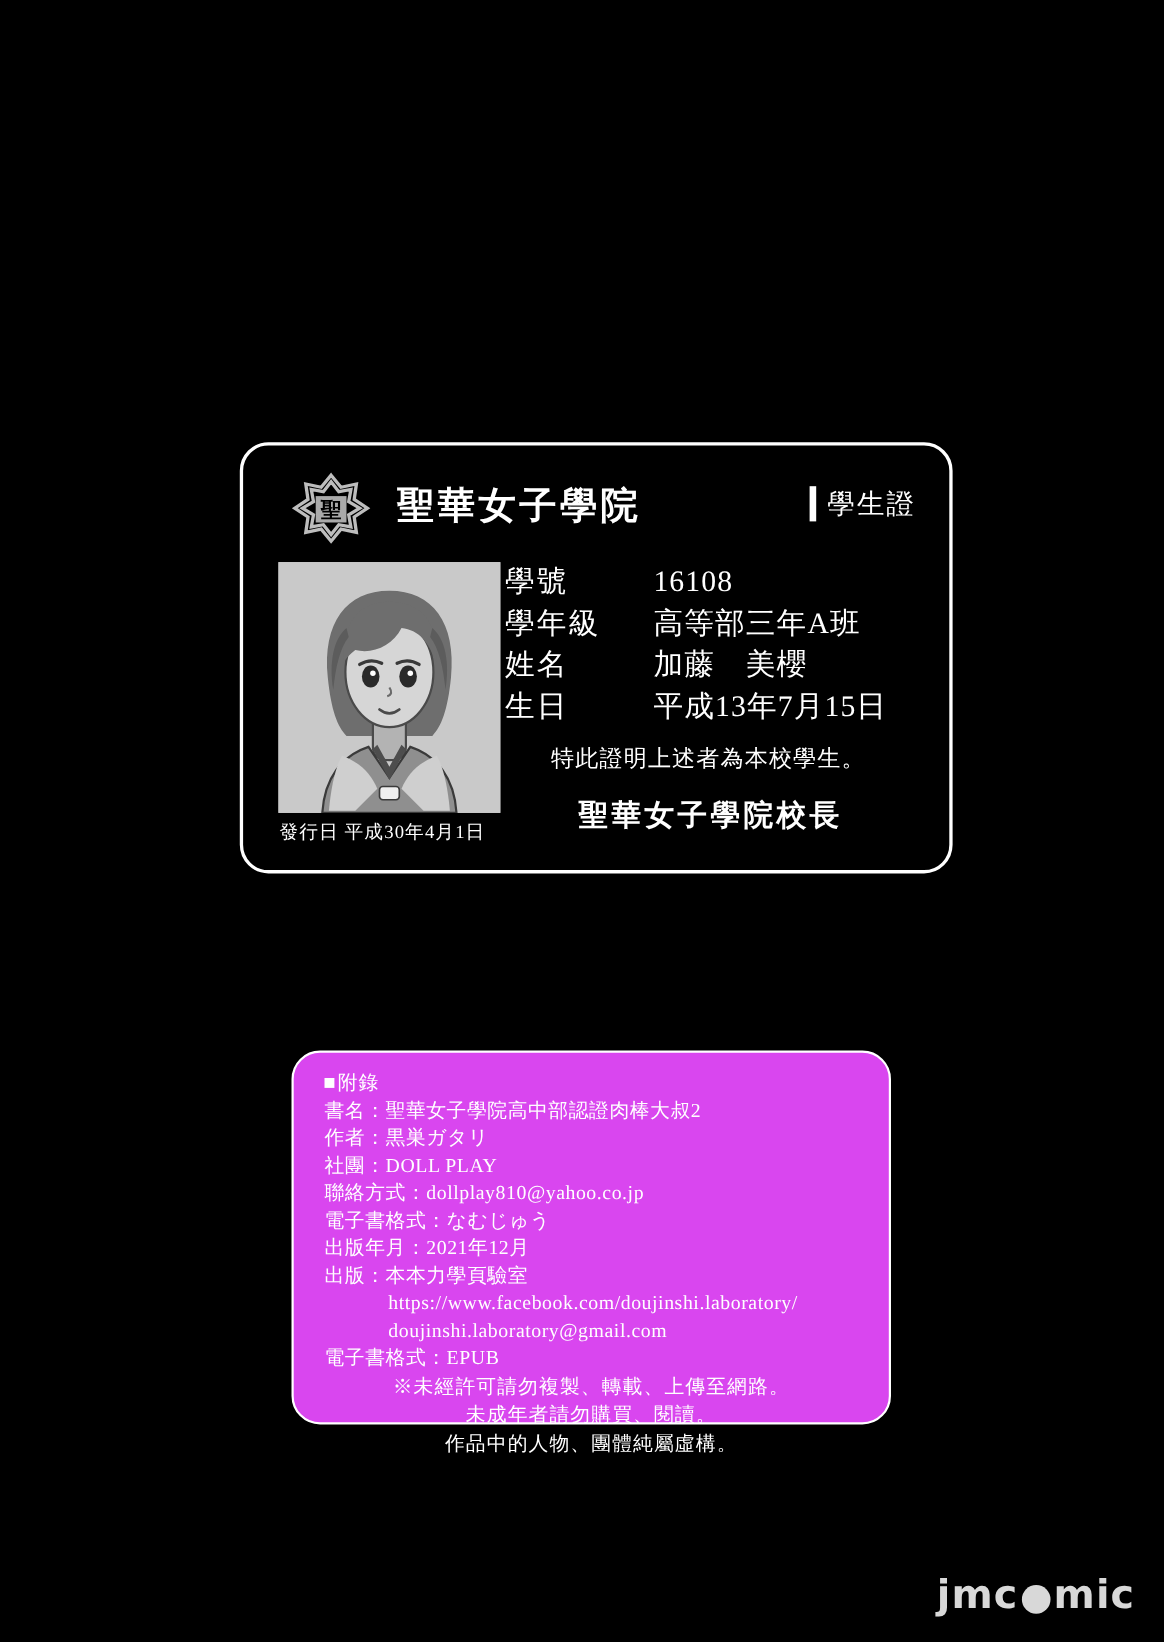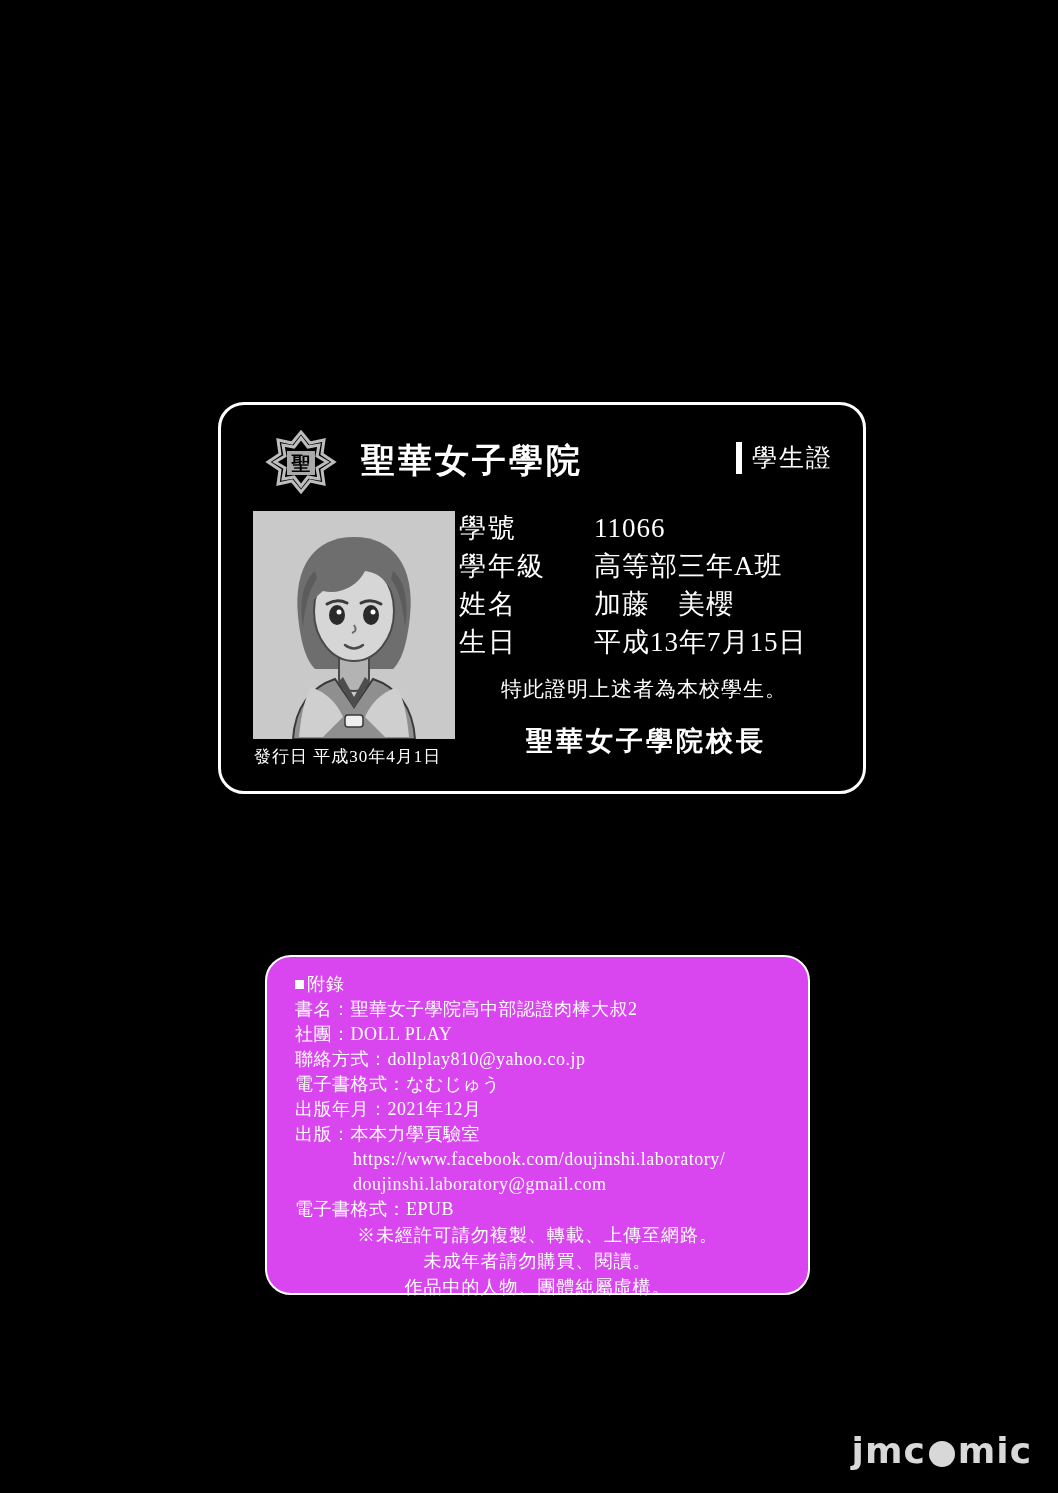--- a/index.html
+++ b/index.html
@@ -268,21 +268,21 @@
       <path d="M86 170 L101 198 L116 170 L112 166 L101 186 L90 166 Z" fill="#4d4d4d"></path>
       <rect x="92" y="204" width="18" height="12" rx="3" fill="#efefef" stroke="#3a3a3a" stroke-width="1.5"></rect>
     </svg>
   </div>
 
   <div class="issue-date">發行日 平成30年4月1日</div>
 
   <div class="fields">
     <div class="field-row">
       <div class="field-label">學號</div>
-      <div class="field-value">11066</div>
+      <div class="field-value">16108</div>
     </div>
     <div class="field-row">
       <div class="field-label">學年級</div>
       <div class="field-value">高等部三年A班</div>
     </div>
     <div class="field-row">
       <div class="field-label">姓名</div>
       <div class="field-value">加藤　美櫻</div>
     </div>
     <div class="field-row">
@@ -296,20 +296,21 @@
 </div>
 
 <div class="colophon">
   <div class="colophon-inner">
 
     <div class="appendix-title">
       <span class="sq"></span><span>附錄</span>
     </div>
 
     <div class="meta-line">書名：聖華女子學院高中部認證肉棒大叔2</div>
+    <div class="meta-line">作者：黒巣ガタリ</div>
     <div class="meta-line">社團：DOLL PLAY</div>
     <div class="meta-line">聯絡方式：dollplay810@yahoo.co.jp</div>
     <div class="meta-line">電子書格式：なむじゅう</div>
     <div class="meta-line">出版年月：2021年12月</div>
     <div class="meta-line">出版：本本力學頁驗室</div>
     <div class="meta-line meta-indent">https://www.facebook.com/doujinshi.laboratory/</div>
     <div class="meta-line meta-indent">doujinshi.laboratory@gmail.com</div>
     <div class="meta-line">電子書格式：EPUB</div>
 
     <div class="notes">

